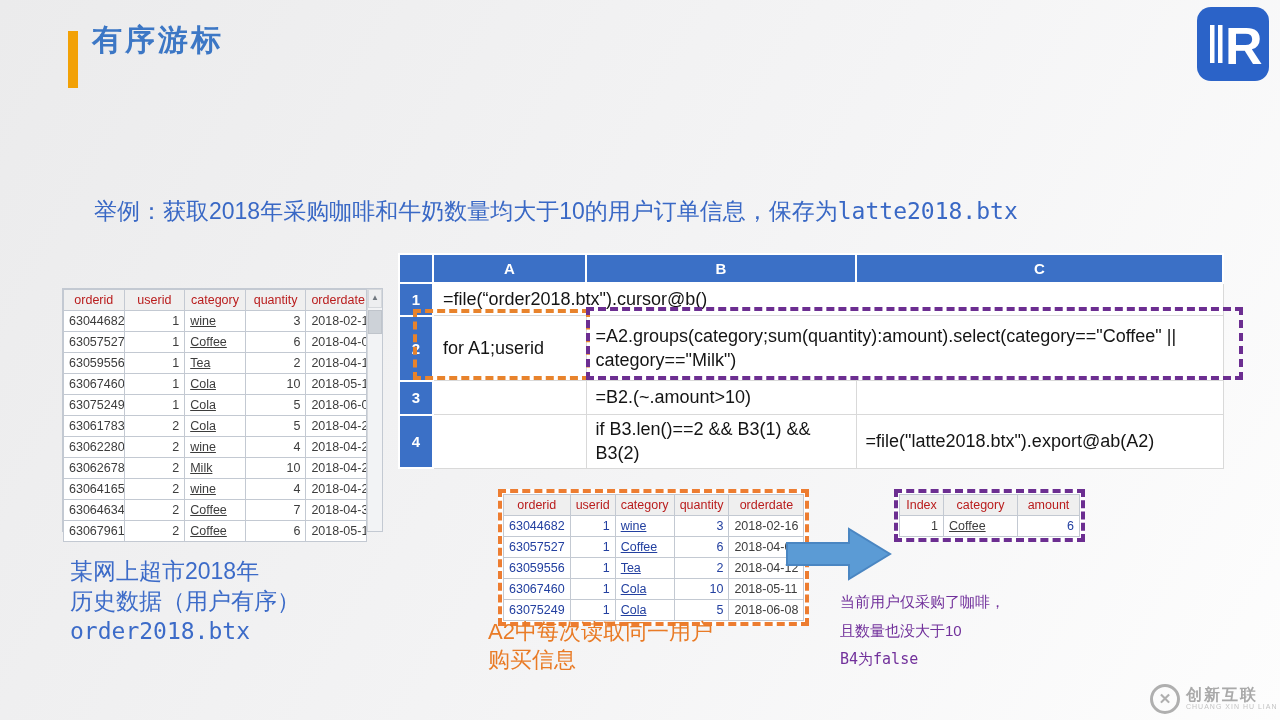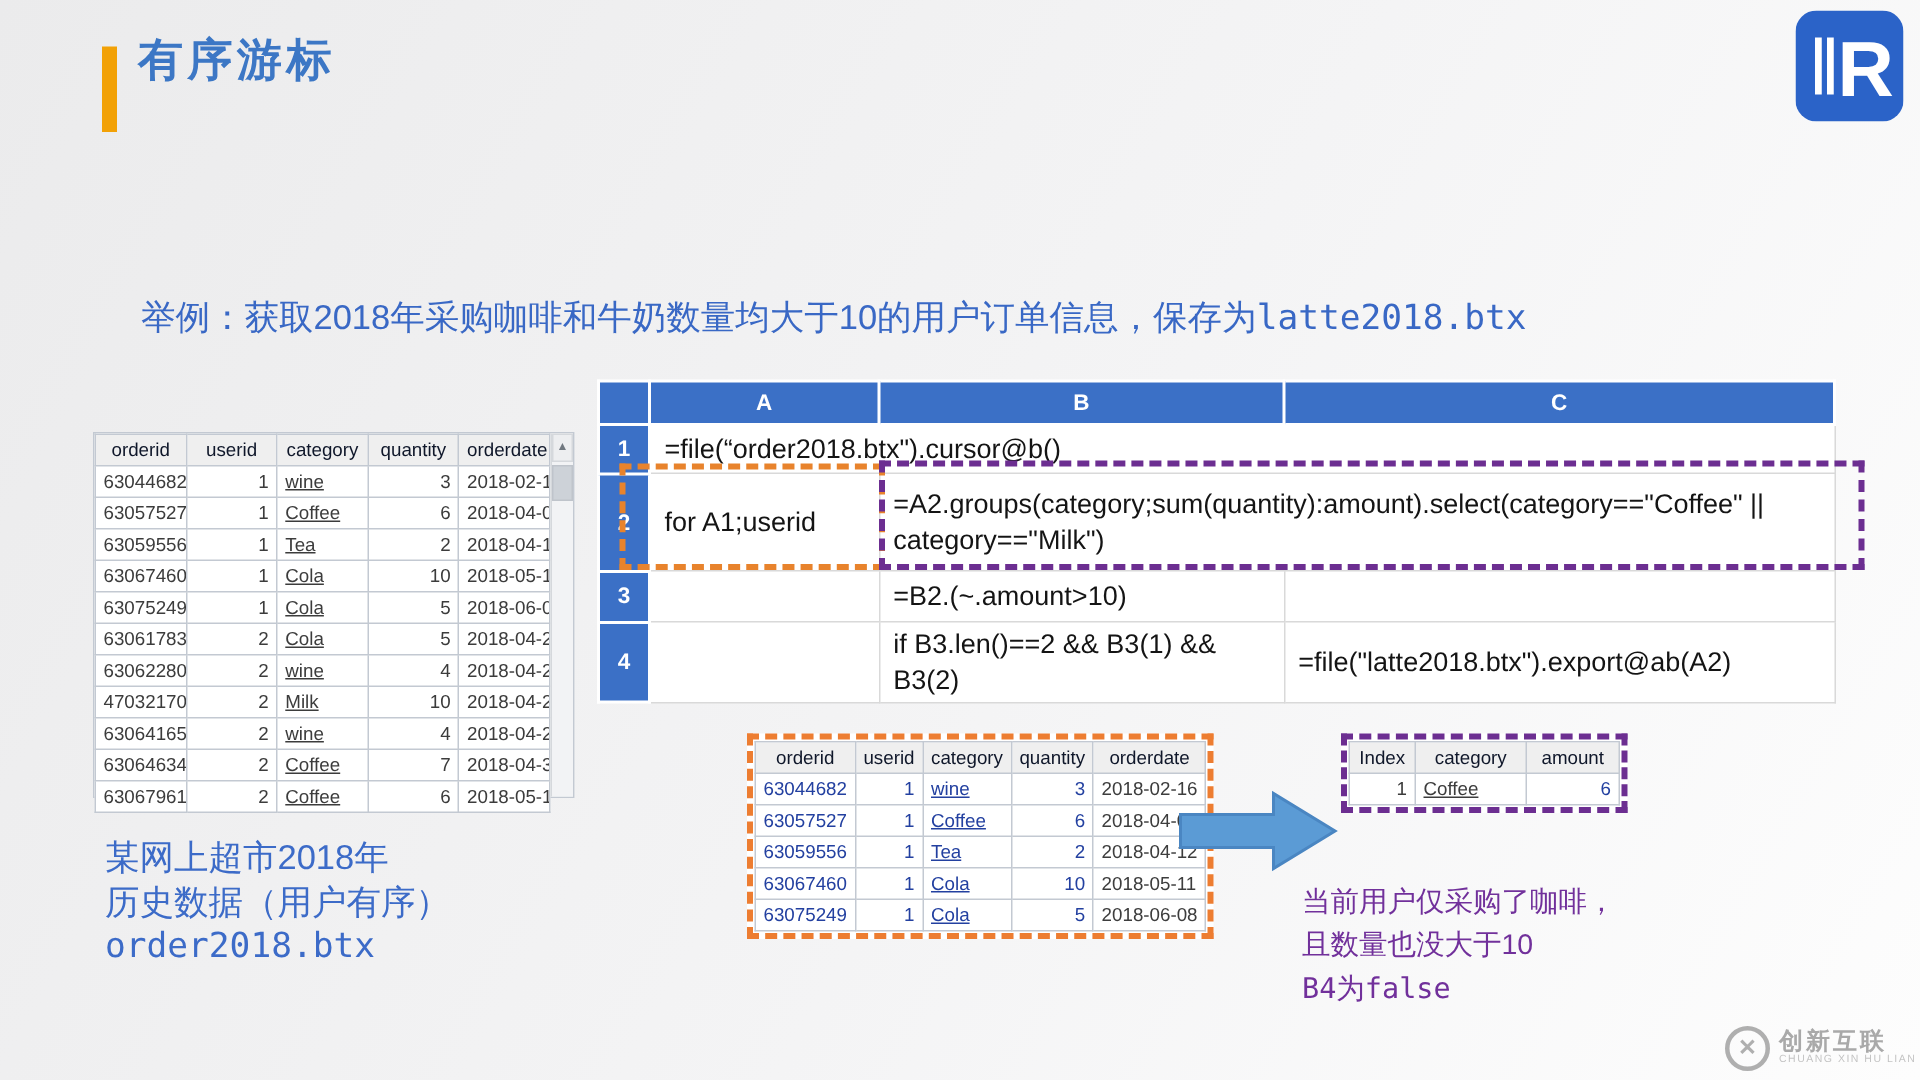--- a/index.html
+++ b/index.html
@@ -17,21 +17,21 @@
   .subtitle{position:absolute;left:94px;top:122px;margin:0;font-size:30px;color:#4478CC;
             white-space:nowrap;}
   .example{position:absolute;left:94px;top:196px;margin:0;font-size:23px;color:#3968C5;
            white-space:nowrap;}
   .mono{font-family:"DejaVu Sans Mono",monospace;}
 
   
   .mini{border-collapse:collapse;table-layout:fixed;background:#fff;}
   .mini th,.mini td{border:1px solid #C3C9D2;padding:1px 5px;font-size:12.5px;
                     white-space:nowrap;overflow:hidden;height:18px;}
-  .mini th{background:#EFEFEF;font-weight:400;color:#0f172a;text-align:center;}
+  .mini th{background:#EFEFEF;font-weight:400;color:#b91c1c;text-align:center;}
 
   .src-wrap{position:absolute;left:62px;top:288px;width:319px;height:242px;background:#fff;
             border:1px solid #C3C9D2;}
   .src-table{width:304px;}
   .src-table td{color:#3C3C3C;}
   .src-table td:nth-child(1),.src-table td:nth-child(2),.src-table td:nth-child(4){text-align:right;}
   .src-table td:nth-child(3){text-decoration:underline;}
   .scrollbar{position:absolute;right:0;top:0;width:14px;height:100%;background:#F2F3F5;
              border-left:1px solid #D5D8DC;}
   .scroll-btn{height:17px;background:#EDEEF0;border:1px solid #D5D8DC;color:#707880;
@@ -67,21 +67,21 @@
   .res-wrap{position:absolute;left:894px;top:489px;border:4px dashed #6C2E91;padding:1px;background:#fff;}
   .res-table td:nth-child(1){text-align:right;color:#3C3C3C;}
   .res-table td:nth-child(2){text-decoration:underline;color:#3C3C3C;}
   .res-table td:nth-child(3){text-align:right;color:#2340A0;}
 
   
   .caption{position:absolute;}
   .caption div{white-space:nowrap;}
   .cap-source{left:70px;top:556px;width:300px;font-size:23px;color:#3C6BC8;line-height:30px;}
   .cap-cursor{left:488px;top:618px;width:304px;font-size:22px;color:#E97B26;line-height:28px;}
-  .cap-result{left:868px;top:587px;width:344px;font-size:19px;color:#71309B;line-height:29px;}
+  .cap-result{left:840px;top:587px;width:344px;font-size:15px;color:#71309B;line-height:29px;}
 
   
   .watermark{position:absolute;left:1150px;top:684px;display:flex;align-items:center;gap:6px;}
   .wm-icon{width:24px;height:24px;border:3px solid #AFAFAF;border-radius:50%;color:#AFAFAF;
            font-size:15px;font-weight:700;text-align:center;line-height:23px;}
   .wm-name{font-size:16px;font-weight:700;color:#A9A9A9;letter-spacing:2px;line-height:16px;}
   .wm-sub{font-size:7px;color:#C4C4C4;letter-spacing:1px;line-height:8px;}
 </style>
 </head>
 <body>
@@ -156,21 +156,21 @@
             <td>2018-04-20</td>
           </tr>
           <tr>
             <td>63062280</td>
             <td>2</td>
             <td>wine</td>
             <td>4</td>
             <td>2018-04-22</td>
           </tr>
           <tr>
-            <td>47032170</td>
+            <td>63062678</td>
             <td>2</td>
             <td>Milk</td>
             <td>10</td>
             <td>2018-04-23</td>
           </tr>
           <tr>
             <td>63064165</td>
             <td>2</td>
             <td>wine</td>
             <td>4</td>
@@ -325,20 +325,24 @@
           </tr>
         </tbody>
     </table>
   </div>
 
   <div class="caption cap-source">
     <div>某网上超市2018年</div>
     <div>历史数据（用户有序）</div>
     <div class="mono">order2018.btx</div>
   </div>
+  <div class="caption cap-cursor">
+    <div>A2中每次读取同一用户</div>
+    <div>购买信息</div>
+  </div>
   <div class="caption cap-result">
     <div>当前用户仅采购了咖啡，</div>
     <div>且数量也没大于10</div>
     <div class="mono">B4为false</div>
   </div>
 
   <div class="watermark">
     <div class="wm-icon">✕</div>
     <div>
       <div class="wm-name">创新互联</div>

